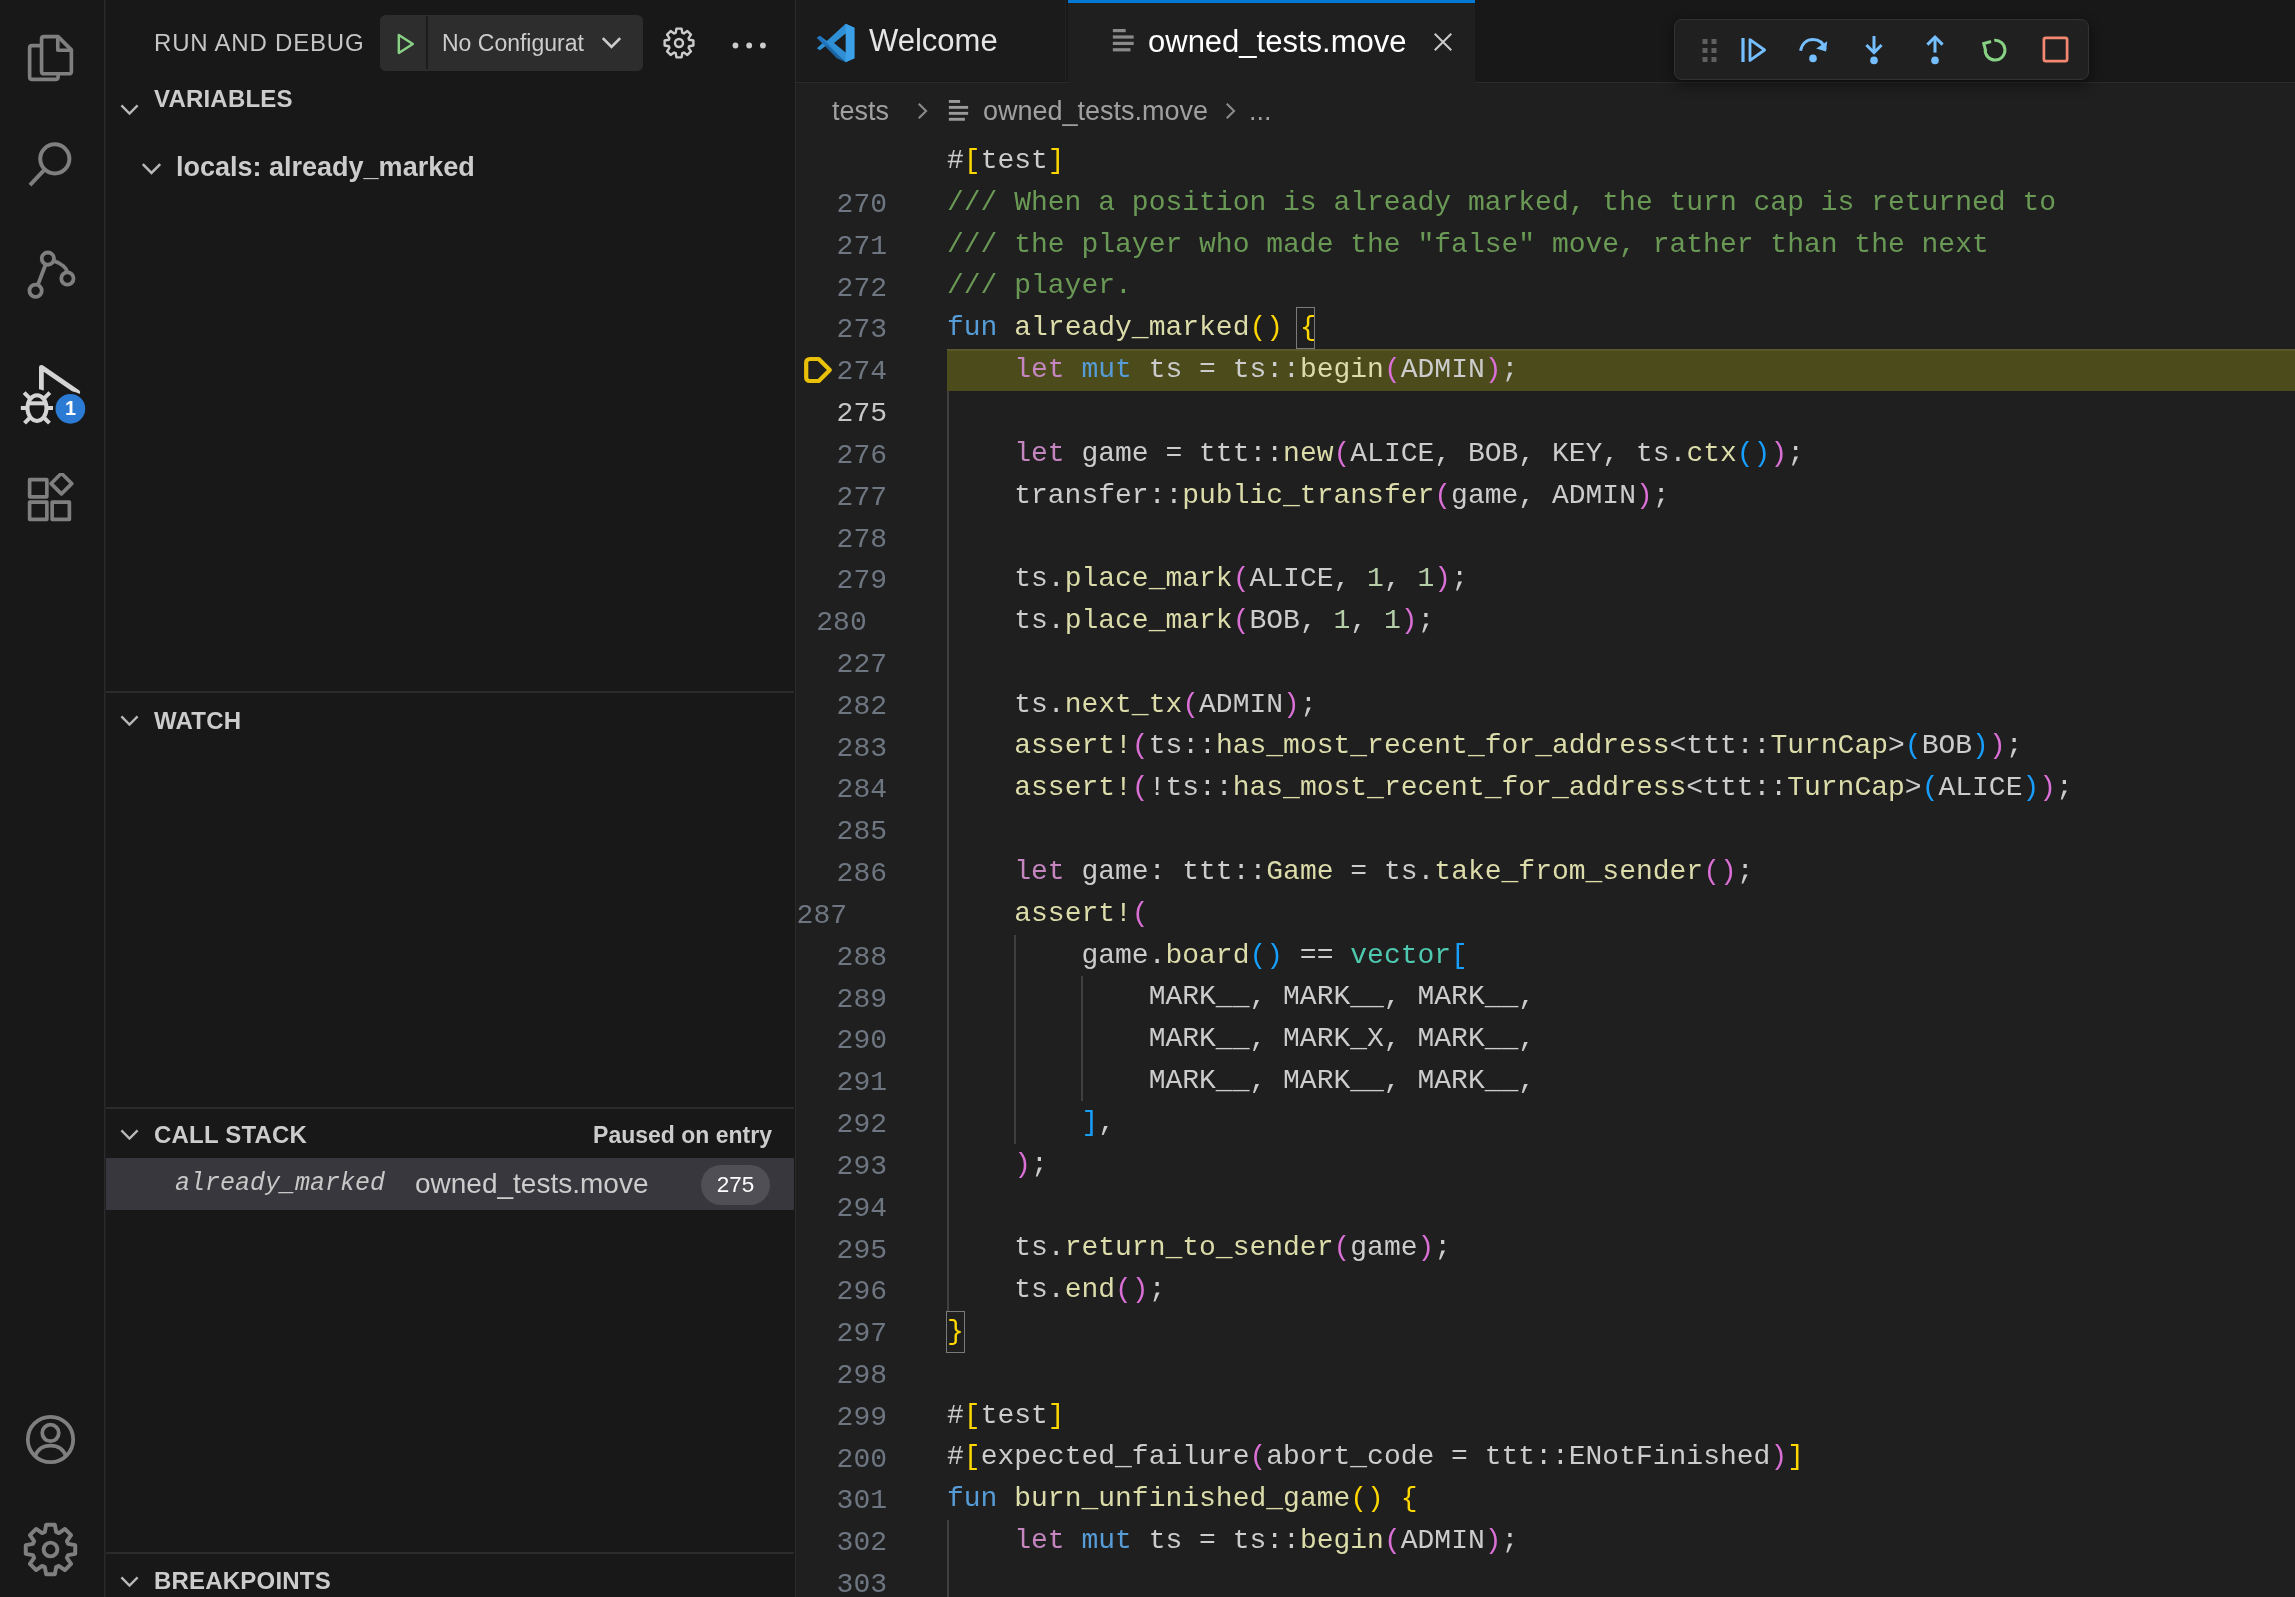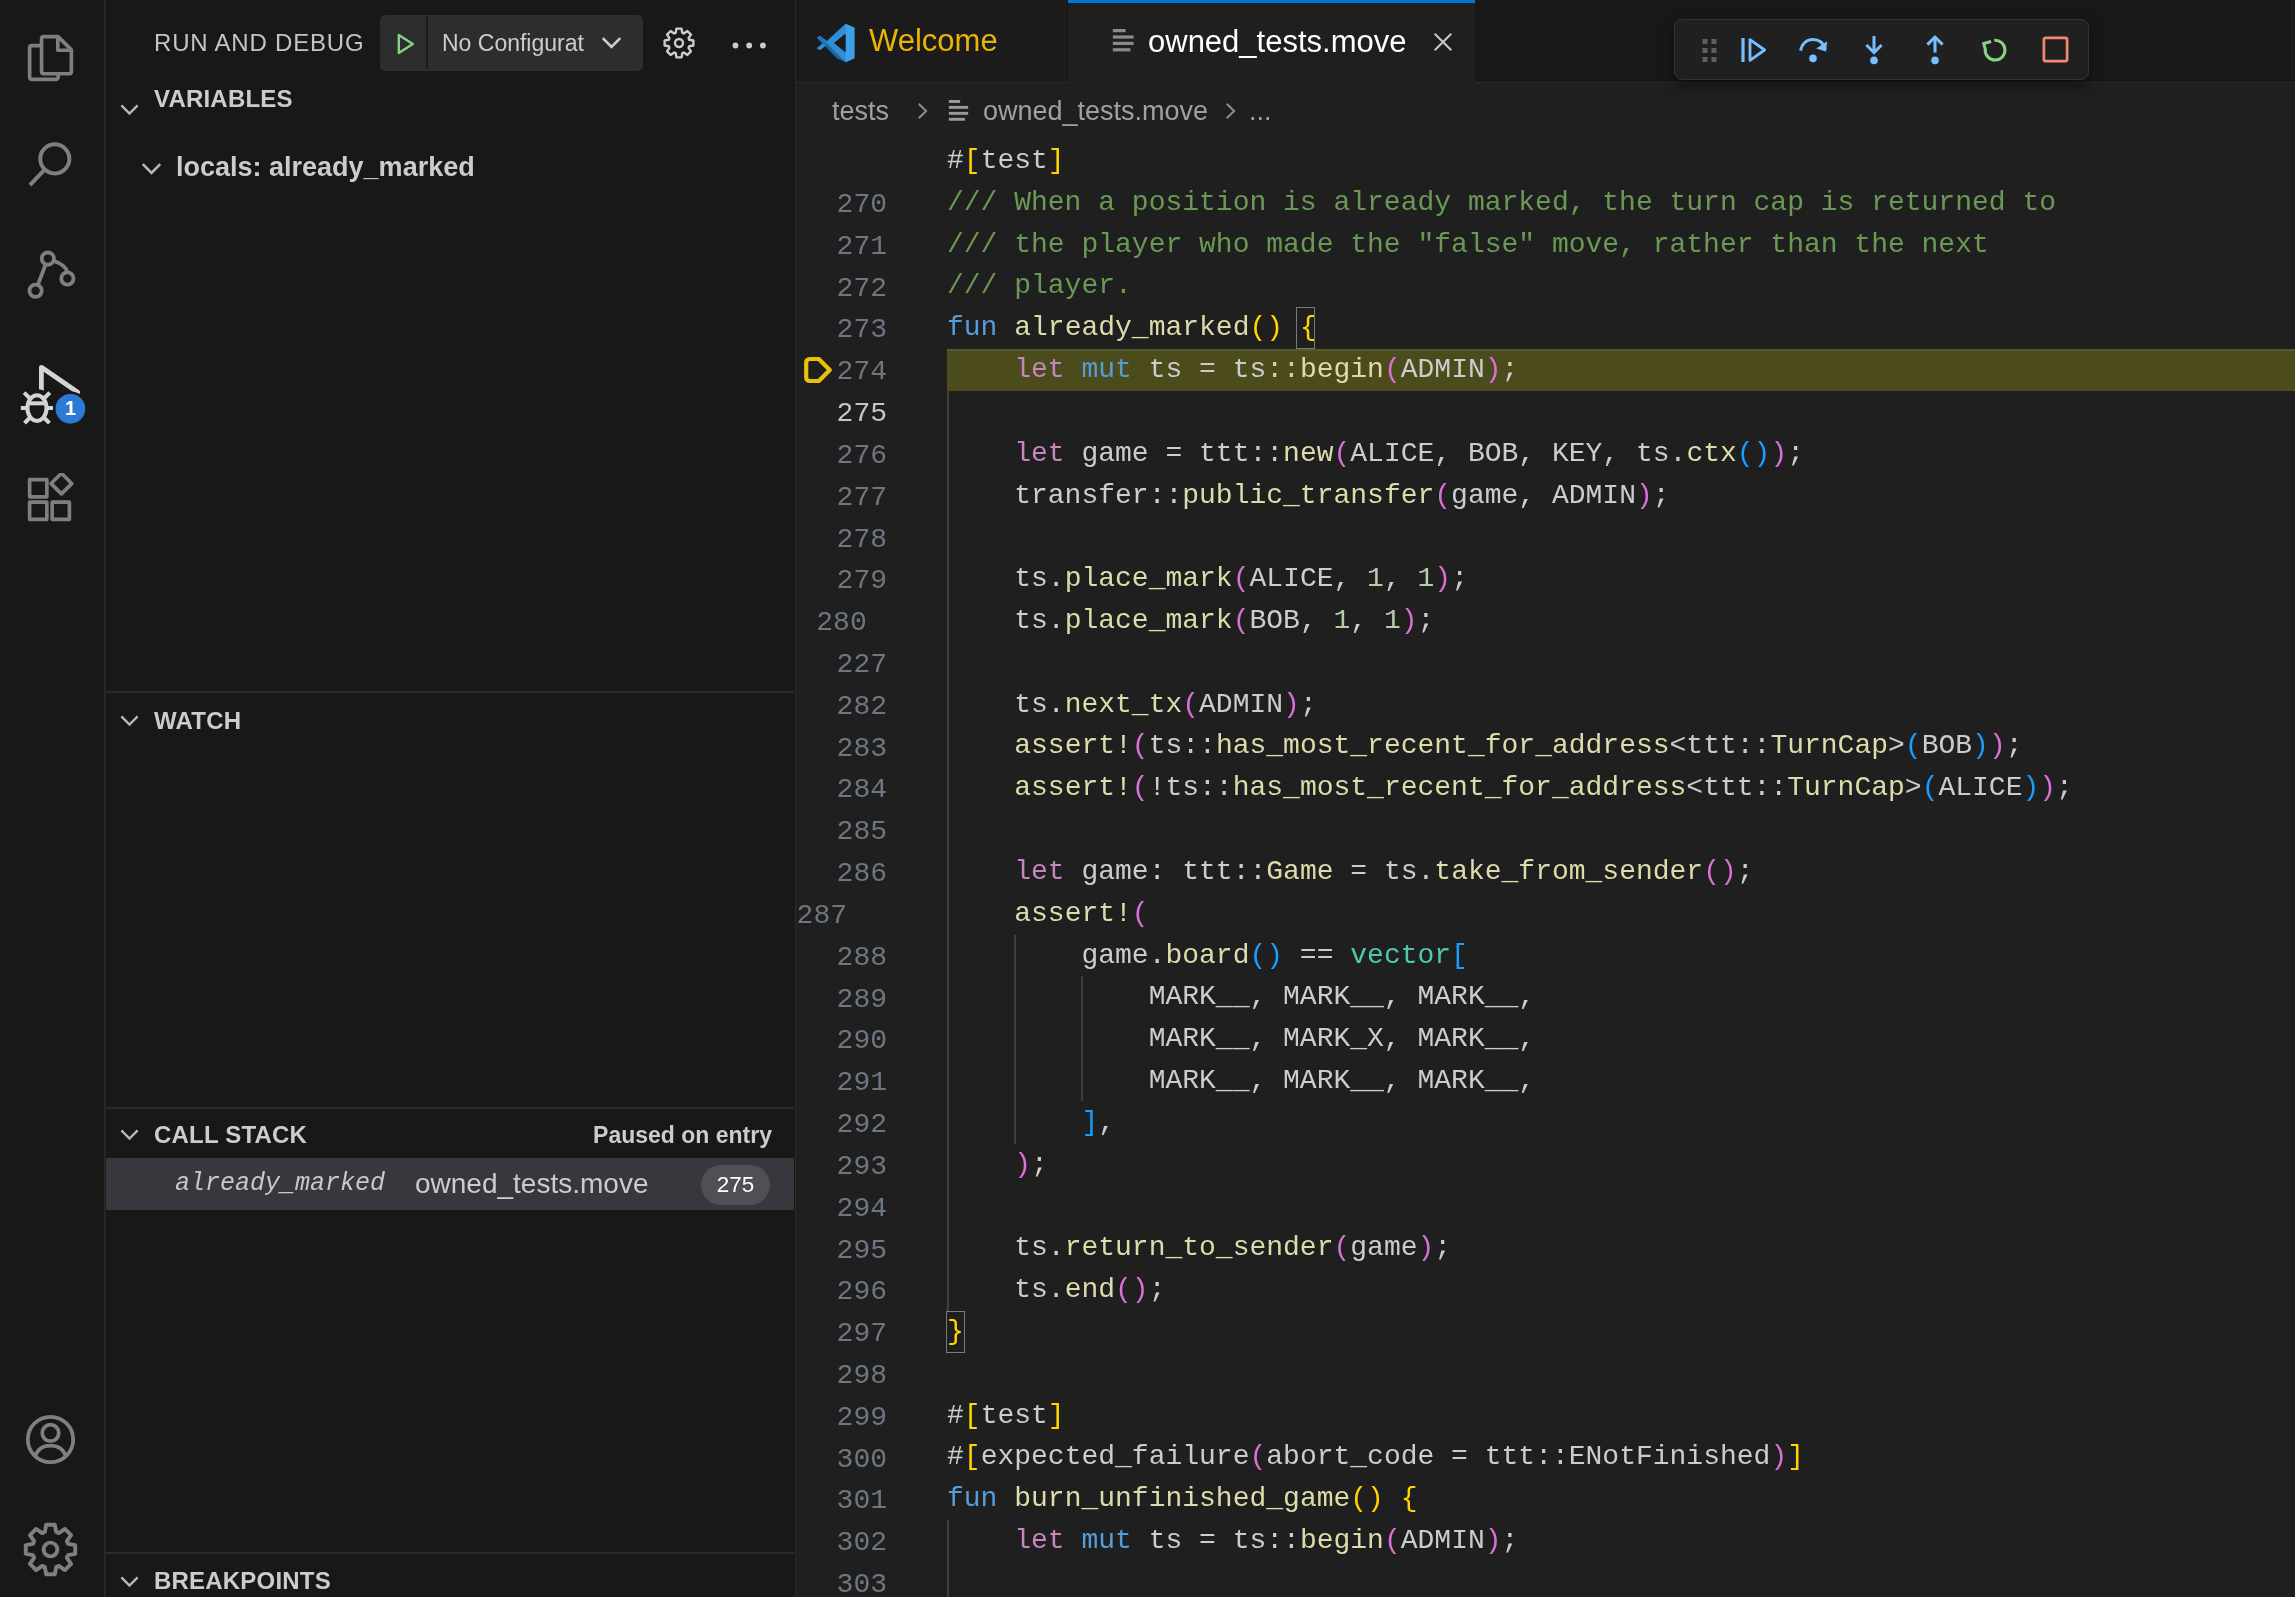--- a/index.html
+++ b/index.html
@@ -90,41 +90,41 @@
 <div class="abs ln" style="left:796px;top:1144px;"><span>294</span></div>
 <div class="abs code" style="left:947px;top:1144px;font-family:&quot;Liberation Mono&quot;,monospace;font-size:28px;line-height:42px;white-space:pre;">    <span class="b2">)</span>;</div>
 <div class="abs ln" style="left:796px;top:1186px;"><span>295</span></div>
 <div class="abs ln" style="left:796px;top:1227px;"><span>296</span></div>
 <div class="abs code" style="left:947px;top:1227px;font-family:&quot;Liberation Mono&quot;,monospace;font-size:28px;line-height:42px;white-space:pre;">    ts.<span class="f">return_to_sender</span><span class="b2">(</span>game<span class="b2">)</span>;</div>
 <div class="abs ln" style="left:796px;top:1269px;"><span>297</span></div>
 <div class="abs code" style="left:947px;top:1269px;font-family:&quot;Liberation Mono&quot;,monospace;font-size:28px;line-height:42px;white-space:pre;">    ts.<span class="f">end</span><span class="b2">()</span>;</div>
 <div class="abs ln" style="left:796px;top:1311px;"><span>298</span></div>
 <div class="abs code" style="left:947px;top:1311px;font-family:&quot;Liberation Mono&quot;,monospace;font-size:28px;line-height:42px;white-space:pre;"><span class="b1">}</span></div>
 <div class="abs ln" style="left:796px;top:1353px;"><span>299</span></div>
-<div class="abs ln" style="left:796px;top:1395px;"><span>300</span></div>
+<div class="abs ln" style="left:796px;top:1395px;"><span>200</span></div>
 <div class="abs code" style="left:947px;top:1395px;font-family:&quot;Liberation Mono&quot;,monospace;font-size:28px;line-height:42px;white-space:pre;">#<span class="b1">[</span>test<span class="b1">]</span></div>
 <div class="abs ln" style="left:796px;top:1436px;"><span>301</span></div>
 <div class="abs code" style="left:947px;top:1436px;font-family:&quot;Liberation Mono&quot;,monospace;font-size:28px;line-height:42px;white-space:pre;">#<span class="b1">[</span>expected_failure<span class="b2">(</span>abort_code = ttt::ENotFinished<span class="b2">)</span><span class="b1">]</span></div>
 <div class="abs ln" style="left:796px;top:1478px;"><span>302</span></div>
 <div class="abs code" style="left:947px;top:1478px;font-family:&quot;Liberation Mono&quot;,monospace;font-size:28px;line-height:42px;white-space:pre;"><span class="k">fun</span> <span class="f">burn_unfinished_game</span><span class="b1">()</span> <span class="b1">{</span></div>
 <div class="abs ln" style="left:796px;top:1520px;"><span>303</span></div>
 <div class="abs code" style="left:947px;top:1520px;font-family:&quot;Liberation Mono&quot;,monospace;font-size:28px;line-height:42px;white-space:pre;">    <span class="p">let</span> <span class="k">mut</span> ts = ts::<span class="f">begin</span><span class="b2">(</span>ADMIN<span class="b2">)</span>;</div>
 <div class="abs ln" style="left:796px;top:1562px;"><span>304</span></div>
 <div class="bm" style="left:1296px;top:307px;"></div>
 <div class="bm" style="left:946px;top:1311px;"></div>
 <svg class="abs" style="left:802px;top:354px;" width="32" height="32" viewBox="0 0 16 16" fill="none">
 <path d="M2.1 4.3 Q2.1 2.5 3.9 2.5 L8.4 2.5 L13.9 8 L8.4 13.5 L3.9 13.5 Q2.1 13.5 2.1 11.7 Z" stroke="#e9c109" stroke-width="2.1" stroke-linejoin="round"></path>
   </svg>
 <svg class="abs" style="left:816px;top:22.5px;" width="40" height="40" viewBox="0 0 100 100">
 <path d="M74 2 L96 12 V88 L74 98 L27 55 L10 68 L2 63 L17 50 L2 37 L10 32 L27 45 Z" fill="#2f8fd5"></path>
 <path d="M74 2 L96 12 V88 L74 98 Z" fill="#3ba0e8"></path>
 <path d="M74 26 V74 L45 50 Z" fill="#1b1b1b"></path>
 <path d="M2 37 L10 32 L74 98 L52 88 Z" fill="#1d70b8" opacity="0.85"></path>
 </svg>
-<div class="abs" style="left:869px;top:0;height:81px;line-height:81px;font-size:31px;color:#eab308;">Welcome</div>
+<div class="abs" style="left:869px;top:0;height:81px;line-height:81px;font-size:31px;color:#e5e5e5;">Welcome</div>
 <svg class="abs" style="left:1112px;top:29px;" width="22.5" height="24" viewBox="0 0 26 30">
     <rect x="0" y="0" width="16" height="4" fill="#8a8a8a"></rect>
     <rect x="0" y="8" width="26" height="4" fill="#8a8a8a"></rect>
     <rect x="0" y="16" width="26" height="4" fill="#8a8a8a"></rect>
     <rect x="0" y="24" width="22" height="4" fill="#8a8a8a"></rect>
   </svg>
 <div class="abs" style="left:1148px;top:3.2px;height:78px;line-height:78px;font-size:31px;color:#ffffff;">owned_tests.move</div>
 <svg class="abs" style="left:1431px;top:30px;" width="24" height="24" viewBox="0 0 16 16">
 <path d="M2.5 2.5 L13.5 13.5 M13.5 2.5 L2.5 13.5" stroke="#cccccc" stroke-width="1.3"></path>
   </svg>

